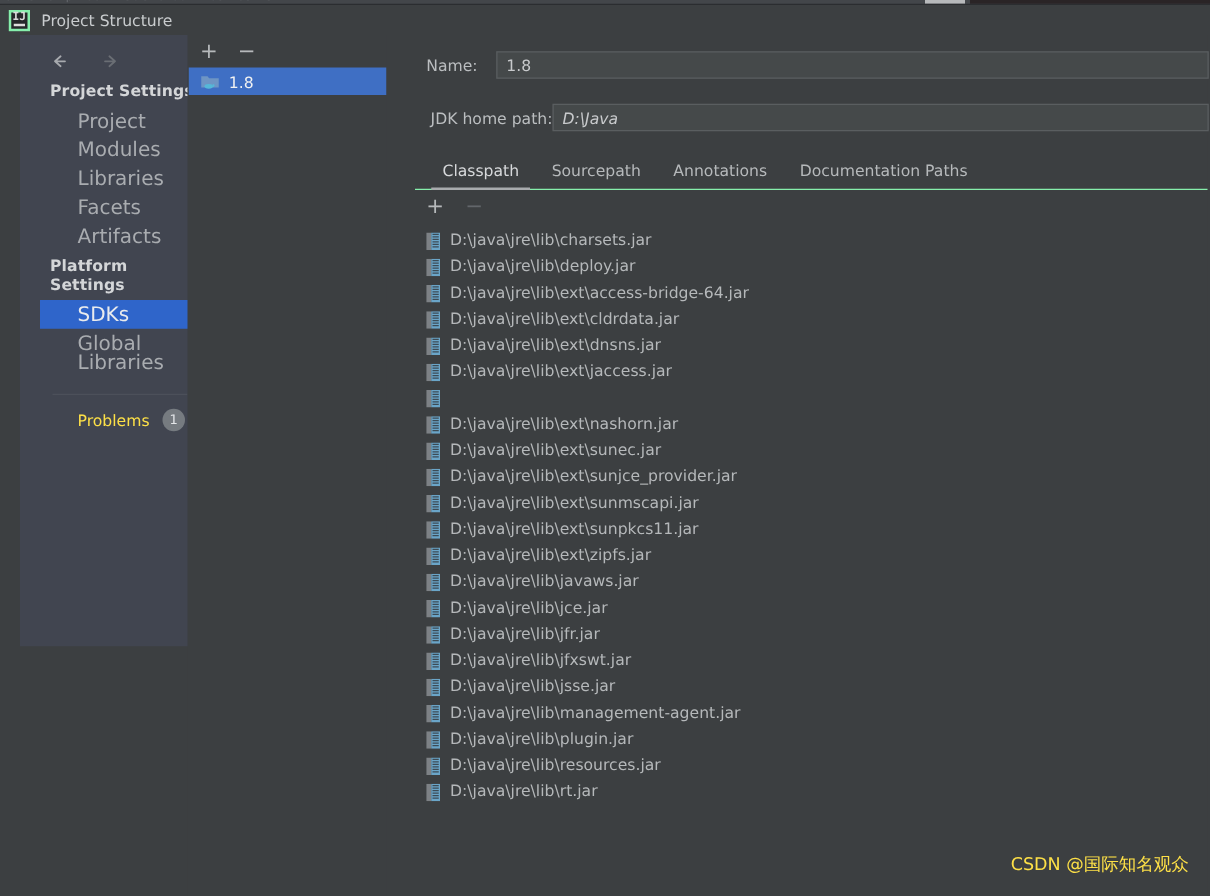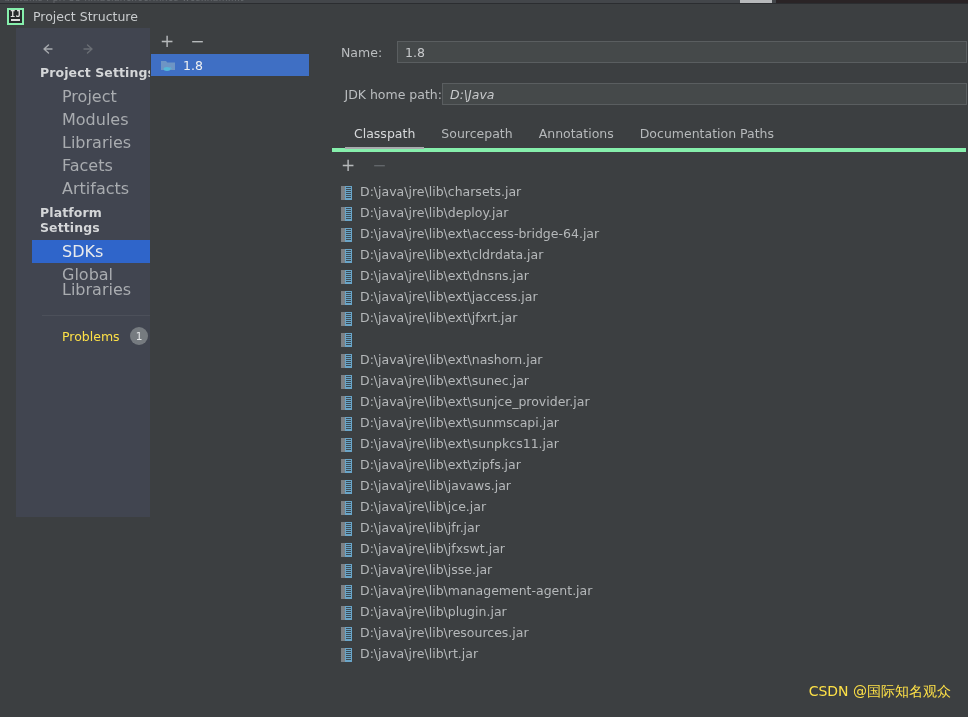--- a/index.html
+++ b/index.html
@@ -122,21 +122,21 @@
   }
   #name-row .field-label { width: 56px; }
   #name-row .field-input { flex: 1 1 auto; margin-right: -1px; }
   #jdk-row { margin-top: 20px; text-align: right; }
   #jdk-row .field-label { width: 101px; }
   #jdk-row .field-input { flex: 1 1 auto; margin-right: -1px; font-style: italic; }
 
   .tabs {
     display: flex; align-items: flex-end; gap: 0;
     height: 30px; margin-top: 17px; padding-left: 9px;
-    border-bottom: 4px solid #86efac;
+    border-bottom: 1px solid #86efac;
   }
   .tab {
     font-size: 12.5px; color: #b6b9bb; padding: 0 13px 7px 13px;
     cursor: pointer; position: relative; line-height: 14px;
   }
   .tab.active { color: #d7d9db; }
   .tab.active::after {
     content: ""; position: absolute; left: 4px; right: 4px; bottom: -1px;
     height: 2px; background: #a8abad;
   }
@@ -352,35 +352,20 @@
               <rect x="4" y="0" width="7" height="14" fill="#6aa5c8"></rect>
               <g fill="#3c4b55">
                 <rect x="5" y="1" width="5" height="1"></rect>
                 <rect x="5" y="3" width="5" height="1"></rect>
                 <rect x="5" y="5" width="5" height="1"></rect>
                 <rect x="5" y="7" width="5" height="1"></rect>
                 <rect x="5" y="9" width="5" height="1"></rect>
                 <rect x="5" y="11" width="5" height="1"></rect>
               </g>
             </svg></span>
-          <span class="cp-text">D:\java\jre\lib\ext\jfxrt.jar</span>
-        </div>
-        <div class="cp-row">
-          <span class="jar-icon"><svg width="11" height="14" viewBox="0 0 11 14">
-              <rect x="0" y="0" width="4" height="14" fill="#7d8185"></rect>
-              <rect x="4" y="0" width="7" height="14" fill="#6aa5c8"></rect>
-              <g fill="#3c4b55">
-                <rect x="5" y="1" width="5" height="1"></rect>
-                <rect x="5" y="3" width="5" height="1"></rect>
-                <rect x="5" y="5" width="5" height="1"></rect>
-                <rect x="5" y="7" width="5" height="1"></rect>
-                <rect x="5" y="9" width="5" height="1"></rect>
-                <rect x="5" y="11" width="5" height="1"></rect>
-              </g>
-            </svg></span>
         </div>
         <div class="cp-row">
           <span class="jar-icon"><svg width="11" height="14" viewBox="0 0 11 14">
               <rect x="0" y="0" width="4" height="14" fill="#7d8185"></rect>
               <rect x="4" y="0" width="7" height="14" fill="#6aa5c8"></rect>
               <g fill="#3c4b55">
                 <rect x="5" y="1" width="5" height="1"></rect>
                 <rect x="5" y="3" width="5" height="1"></rect>
                 <rect x="5" y="5" width="5" height="1"></rect>
                 <rect x="5" y="7" width="5" height="1"></rect>

